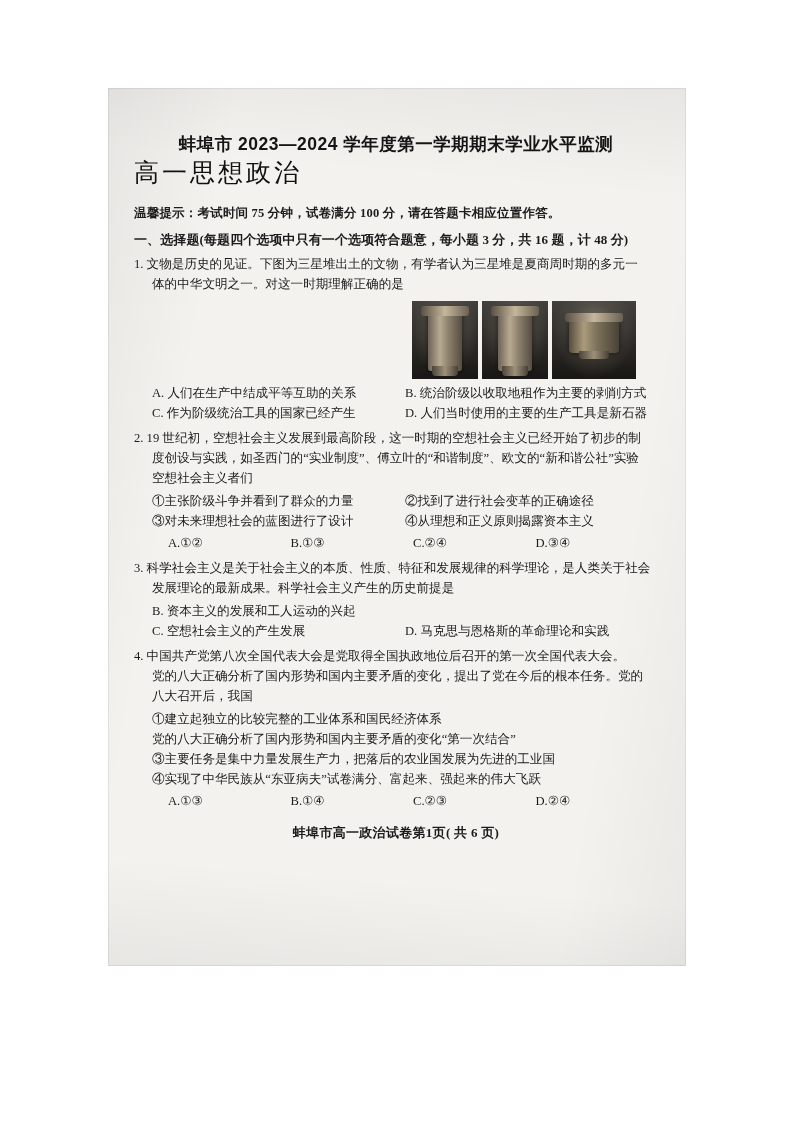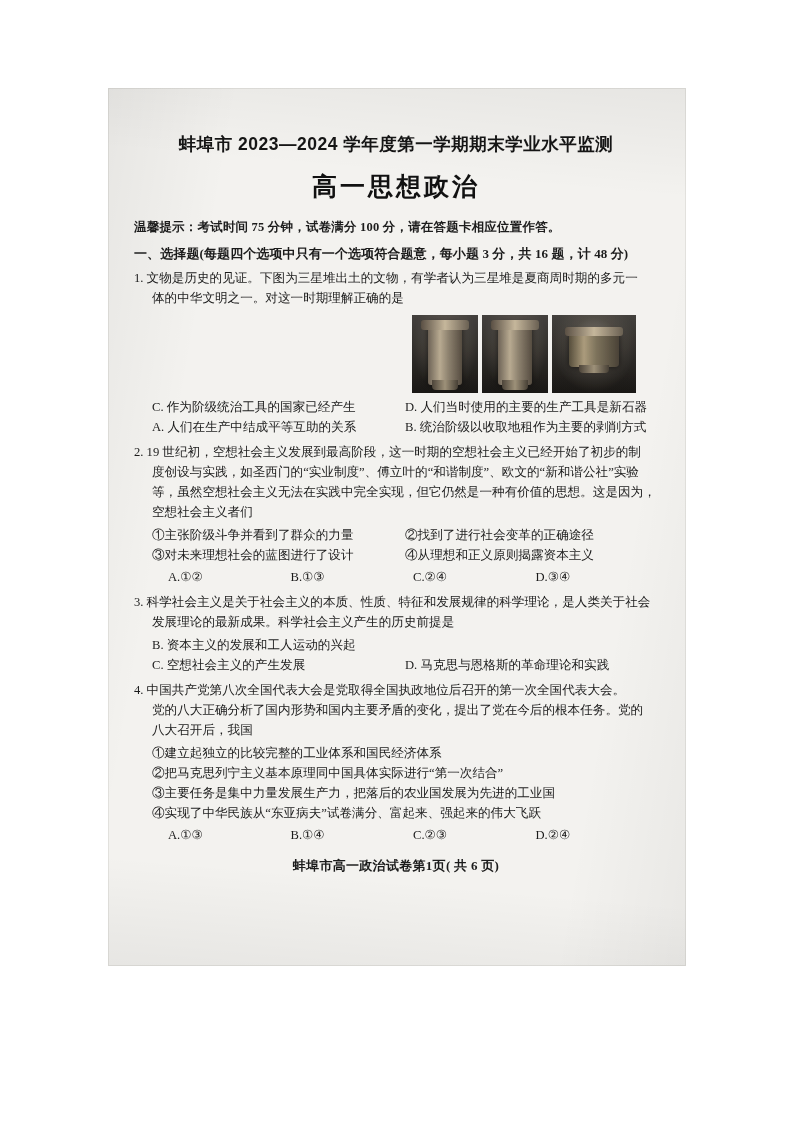--- a/index.html
+++ b/index.html
@@ -52,26 +52,25 @@
   .title {
     text-align: center;
     font-family: "Liberation Sans", sans-serif;
     font-weight: bold;
     font-size: 17.5px;
     letter-spacing: 0.5px;
     margin-top: 30px;
     color: #151515;
   }
   .subject {
-    text-align: center;
+    text-align: left;
     font-family: "Liberation Sans", sans-serif;
-    font-weight: bold;
+    font-weight: normal;
     font-size: 25px;
     letter-spacing: 3px;
-    margin-top: 14px;
     color: #111;
   }
   .tip {
     text-align: left;
     font-size: 12.5px;
     font-weight: bold;
     margin-top: 16px;
     color: #1d1d1d;
     letter-spacing: 0.2px;
   }
@@ -216,35 +215,34 @@
           <div class="photo">
               <div class="vessel"></div>
             </div>
           <div class="photo wide">
               <div class="vessel mask"></div>
             </div>
         </div>
 
         <div class="opts">
           <div class="opt-row opt-2col">
+            <span class="o1">A. 人们在生产中结成平等互助的关系</span>
+            <span class="o1">B. 统治阶级以收取地租作为主要的剥削方式</span>
+          </div>
+          <div class="opt-row opt-2col">
             <span class="o1">C. 作为阶级统治工具的国家已经产生</span>
             <span class="o1">D. 人们当时使用的主要的生产工具是新石器</span>
-          </div>
-          <div class="opt-row opt-2col">
-            <span class="o1">A. 人们在生产中结成平等互助的关系</span>
-            <span class="o1">B. 统治阶级以收取地租作为主要的剥削方式</span>
           </div>
         </div>
       </div>
 
       <div class="q">
         <div class="qline"><span class="num">2.</span>
           <span>19 世纪初，空想社会主义发展到最高阶段，这一时期的空想社会主义已经开始了初步的制</span></div>
         <div class="qline qbody">度创设与实践，如圣西门的“实业制度”、傅立叶的“和谐制度”、欧文的“新和谐公社”实验</div>
-        <div class="qline qbody">等，虽然空想社会主义无法在实践中完全实现，但它仍然是一种有价值的思想。这是因为，</div>
         <div class="qline qbody">空想社会主义者们</div>
 
         <div class="opts">
           <div class="opt-row opt-2col">
             <span class="o1 circ">①主张阶级斗争并看到了群众的力量</span>
             <span class="o1 circ">②找到了进行社会变革的正确途径</span>
           </div>
           <div class="opt-row opt-2col">
             <span class="o1 circ">③对未来理想社会的蓝图进行了设计</span>
             <span class="o1 circ">④从理想和正义原则揭露资本主义</span>
@@ -278,21 +276,21 @@
       </div>
 
       <div class="q">
         <div class="qline"><span class="num">4.</span>
           <span>中国共产党第八次全国代表大会是党取得全国执政地位后召开的第一次全国代表大会。</span></div>
         <div class="qline qbody">党的八大正确分析了国内形势和国内主要矛盾的变化，提出了党在今后的根本任务。党的</div>
         <div class="qline qbody">八大召开后，我国</div>
 
         <div class="opts">
           <div class="circ">①建立起独立的比较完整的工业体系和国民经济体系</div>
-          <div class="circ">②把马克思列宁主义基本原理同中国具体实际进行“第一次结合”</div>
+          <div class="circ">党的八大正确分析了国内形势和国内主要矛盾的变化“第一次结合”</div>
           <div class="circ">③主要任务是集中力量发展生产力，把落后的农业国发展为先进的工业国</div>
           <div class="circ">④实现了中华民族从“东亚病夫”试卷满分、富起来、强起来的伟大飞跃</div>
         </div>
 
         <div class="opts">
           <div class="opt-row opt-4col">
             <span class="o">A.①③</span>
             <span class="o">B.①④</span>
             <span class="o">C.②③</span>
             <span class="o">D.②④</span>

